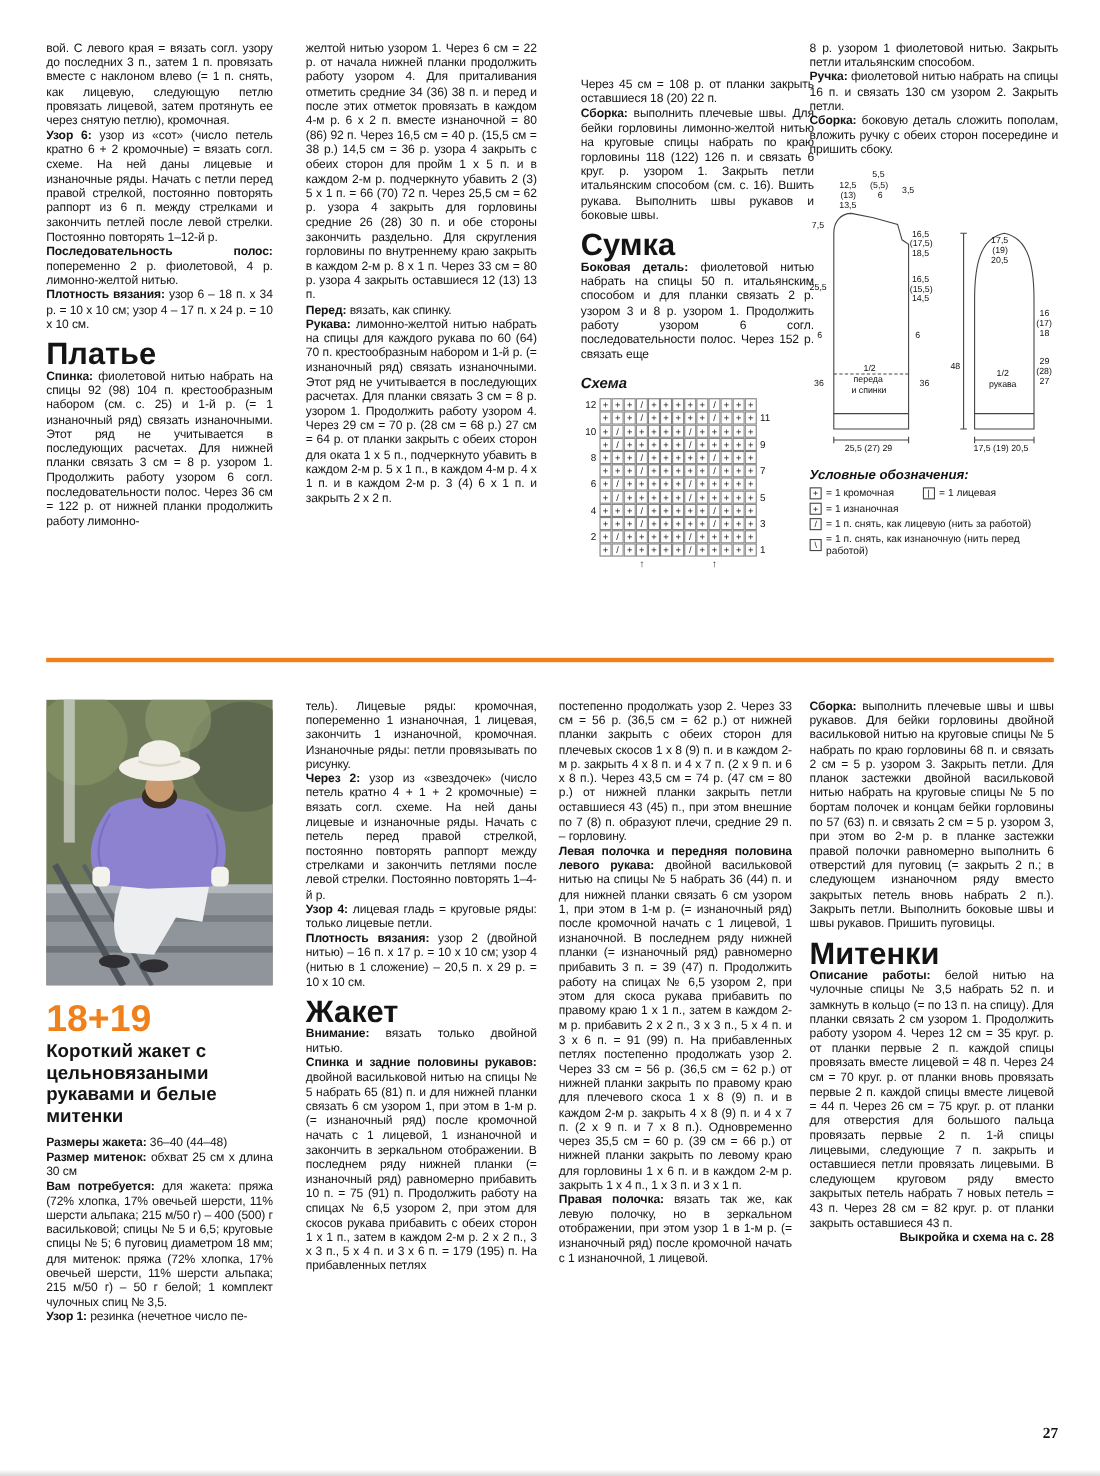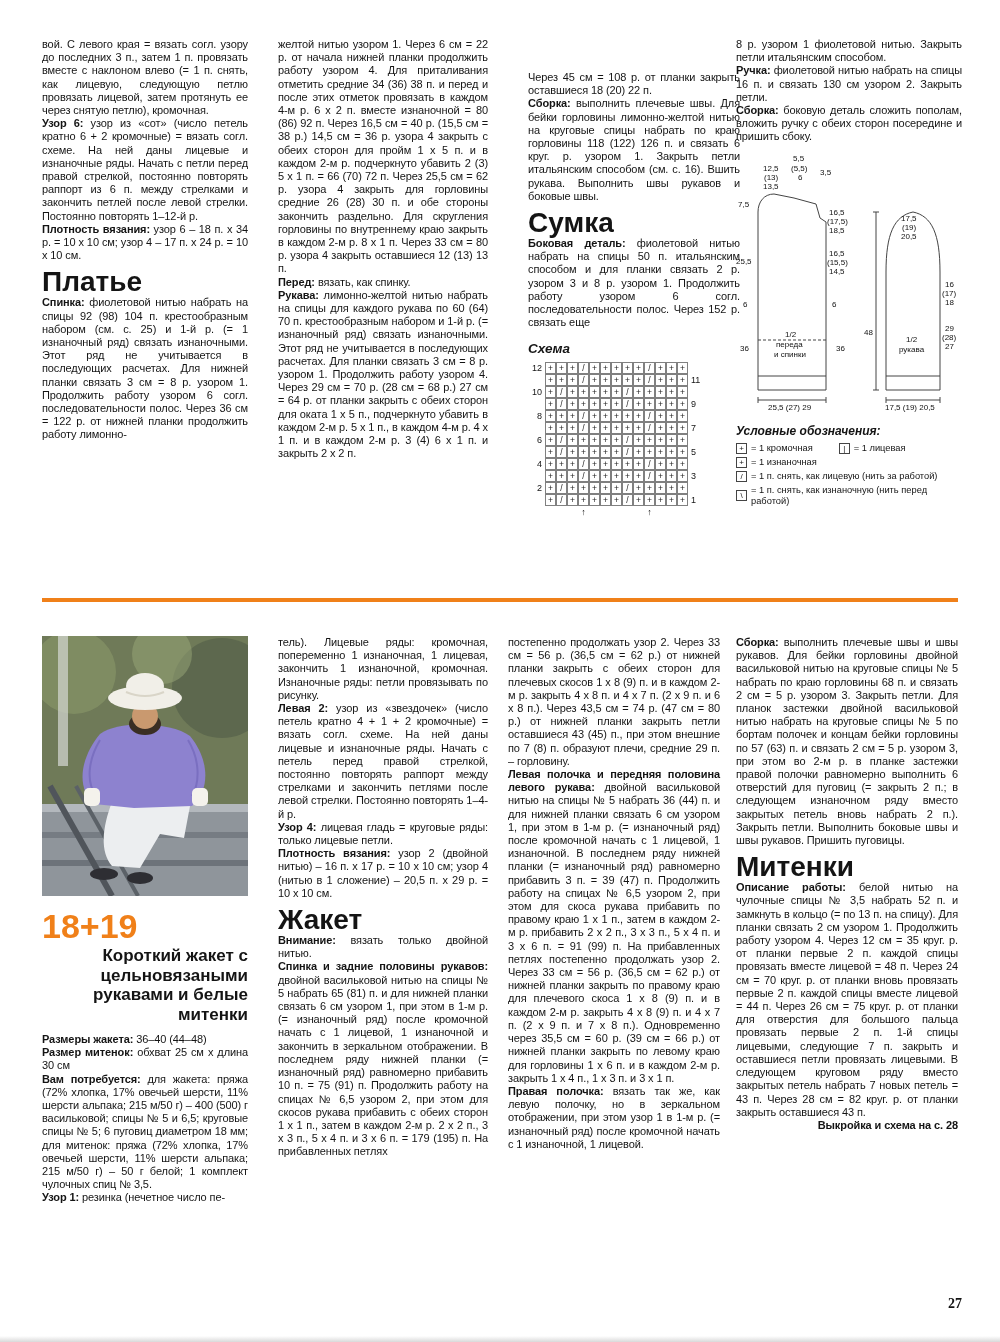--- a/index.html
+++ b/index.html
@@ -32,30 +32,31 @@
   .karrcell{border:none;font-size:9px;line-height:10px;color:#111;}
   .schematic{position:relative;width:226px;height:266px;margin-top:8px;}
   .meas{position:absolute;font-size:8px;line-height:9px;white-space:nowrap;color:#111;}
   .legend{margin-top:6px;}
   .legend-title{font-weight:bold;font-style:italic;font-size:12px;margin:4px 0 5px 0;}
   .lrow{display:flex;align-items:center;gap:4px;margin-bottom:3px;font-size:9.3px;line-height:11px;}
   .lsym{width:11px;height:11px;box-sizing:border-box;border:1px solid #444;font-size:8px;line-height:9px;text-align:center;flex:0 0 auto;background:#fff;}
   .lsym2{margin-left:22px;}
   #photo{display:block;}
   #pat-num{font-size:34px;font-weight:bold;color:#f08019;line-height:36px;margin:12px 0 2px 0;}
-  #pat-title{font-size:17px;font-weight:bold;line-height:19.5px;margin:2px 0 9px 0;text-align:right;}
+  #pat-title{font-size:17px;font-weight:bold;line-height:19.5px;margin:2px 0 9px 0;}
   #page-num{position:absolute;right:38px;top:1296px;font-family:"Liberation Serif",serif;font-weight:bold;font-size:14px;}
   #page-edge{position:absolute;left:0;right:0;bottom:0;height:6px;background:linear-gradient(#ffffff,#d9d9d9);}
 </style>
 </head>
 <body>
 
 <div class="col" id="top-col1">
     <p class="para">вой. С левого края = вязать согл. узору до последних 3 п., затем 1 п. провязать вместе с наклоном влево (= 1 п. снять, как лицевую, следующую петлю провязать лицевой, затем протянуть ее через снятую петлю), кромочная.</p>
     <p class="para"><b>Узор 6:</b> узор из «сот» (число петель кратно 6 + 2 кромочные) = вязать согл. схеме. На ней даны лицевые и изнаночные ряды. Начать с петли перед правой стрелкой, постоянно повторять раппорт из 6 п. между стрелками и закончить петлей после левой стрелки. Постоянно повторять 1–12-й р.</p>
+    <p class="para"><b>Последовательность полос:</b> попеременно 2 р. фиолетовой, 4 р. лимонно-желтой нитью.</p>
     <p class="para"><b>Плотность вязания:</b> узор 6 – 18 п. х 34 р. = 10 х 10 см; узор 4 – 17 п. х 24 р. = 10 х 10 см.</p>
     <div class="h1">Платье</div>
     <p class="para"><b>Спинка:</b> фиолетовой нитью набрать на спицы 92 (98) 104 п. крестообразным набором (см. с. 25) и 1-й р. (= 1 изнаночный ряд) связать изнаночными. Этот ряд не учитывается в последующих расчетах. Для нижней планки связать 3 см = 8 р. узором 1. Продолжить работу узором 6 согл. последовательности полос. Через 36 см = 122 р. от нижней планки продолжить работу лимонно-</p>
   </div>
 <div class="col" id="top-col2">
     <p class="para">желтой нитью узором 1. Через 6 см = 22 р. от начала нижней планки продолжить работу узором 4. Для приталивания отметить средние 34 (36) 38 п. и перед и после этих отметок провязать в каждом 4-м р. 6 х 2 п. вместе изнаночной = 80 (86) 92 п. Через 16,5 см = 40 р. (15,5 см = 38 р.) 14,5 см = 36 р. узора 4 закрыть с обеих сторон для пройм 1 х 5 п. и в каждом 2-м р. подчеркнуто убавить 2 (3) 5 х 1 п. = 66 (70) 72 п. Через 25,5 см = 62 р. узора 4 закрыть для горловины средние 26 (28) 30 п. и обе стороны закончить раздельно. Для скругления горловины по внутреннему краю закрыть в каждом 2-м р. 8 х 1 п. Через 33 см = 80 р. узора 4 закрыть оставшиеся 12 (13) 13 п.</p>
     <p class="para"><b>Перед:</b> вязать, как спинку.</p>
     <p class="para"><b>Рукава:</b> лимонно-желтой нитью набрать на спицы для каждого рукава по 60 (64) 70 п. крестообразным набором и 1-й р. (= изнаночный ряд) связать изнаночными. Этот ряд не учитывается в последующих расчетах. Для планки связать 3 см = 8 р. узором 1. Продолжить работу узором 4. Через 29 см = 70 р. (28 см = 68 р.) 27 см = 64 р. от планки закрыть с обеих сторон для оката 1 х 5 п., подчеркнуто убавить в каждом 2-м р. 5 х 1 п., в каждом 4-м р. 4 х 1 п. и в каждом 2-м р. 3 (4) 6 х 1 п. и закрыть 2 х 2 п.</p>
   </div>
 
@@ -378,21 +379,21 @@
   <div>
       <p class="para"><b>Размеры жакета:</b> 36–40 (44–48)</p>
       <p class="para"><b>Размер митенок:</b> обхват 25 см х длина 30 см</p>
       <p class="para"><b>Вам потребуется:</b> для жакета: пряжа (72% хлопка, 17% овечьей шерсти, 11% шерсти альпака; 215 м/50 г) – 400 (500) г васильковой; спицы № 5 и 6,5; круговые спицы № 5; 6 пуговиц диаметром 18 мм; для митенок: пряжа (72% хлопка, 17% овечьей шерсти, 11% шерсти альпака; 215 м/50 г) – 50 г белой; 1 комплект чулочных спиц № 3,5.</p>
       <p class="para"><b>Узор 1:</b> резинка (нечетное число пе-</p>
     </div>
 </div>
 
 <div class="col" id="bot-col2">
     <p class="para">тель). Лицевые ряды: кромочная, попеременно 1 изнаночная, 1 лицевая, закончить 1 изнаночной, кромочная. Изнаночные ряды: петли провязывать по рисунку.</p>
-    <p class="para"><b>Левая 2:</b> узор из «звездочек» (число петель кратно 4 + 1 + 2 кромочные) = вязать согл. схеме. На ней даны лицевые и изнаночные ряды. Начать с петель перед правой стрелкой, постоянно повторять раппорт между стрелками и закончить петлями после левой стрелки. Постоянно повторять 1–4-й р.</p>
+    <p class="para"><b>Через 2:</b> узор из «звездочек» (число петель кратно 4 + 1 + 2 кромочные) = вязать согл. схеме. На ней даны лицевые и изнаночные ряды. Начать с петель перед правой стрелкой, постоянно повторять раппорт между стрелками и закончить петлями после левой стрелки. Постоянно повторять 1–4-й р.</p>
     <p class="para"><b>Узор 4:</b> лицевая гладь = круговые ряды: только лицевые петли.</p>
     <p class="para"><b>Плотность вязания:</b> узор 2 (двойной нитью) – 16 п. х 17 р. = 10 х 10 см; узор 4 (нитью в 1 сложение) – 20,5 п. х 29 р. = 10 х 10 см.</p>
     <div class="h1">Жакет</div>
     <p class="para"><b>Внимание:</b> вязать только двойной нитью.</p>
     <p class="para"><b>Спинка и задние половины рукавов:</b> двойной васильковой нитью на спицы № 5 набрать 65 (81) п. и для нижней планки связать 6 см узором 1, при этом в 1-м р. (= изнаночный ряд) после кромочной начать с 1 лицевой, 1 изнаночной и закончить в зеркальном отображении. В последнем ряду нижней планки (= изнаночный ряд) равномерно прибавить 10 п. = 75 (91) п. Продолжить работу на спицах № 6,5 узором 2, при этом для скосов рукава прибавить с обеих сторон 1 х 1 п., затем в каждом 2-м р. 2 х 2 п., 3 х 3 п., 5 х 4 п. и 3 х 6 п. = 179 (195) п. На прибавленных петлях</p>
   </div>
 <div class="col" id="bot-col3">
     <p class="para">постепенно продолжать узор 2. Через 33 см = 56 р. (36,5 см = 62 р.) от нижней планки закрыть с обеих сторон для плечевых скосов 1 х 8 (9) п. и в каждом 2-м р. закрыть 4 х 8 п. и 4 х 7 п. (2 х 9 п. и 6 х 8 п.). Через 43,5 см = 74 р. (47 см = 80 р.) от нижней планки закрыть петли оставшиеся 43 (45) п., при этом внешние по 7 (8) п. образуют плечи, средние 29 п. – горловину.</p>
     <p class="para"><b>Левая полочка и передняя половина левого рукава:</b> двойной васильковой нитью на спицы № 5 набрать 36 (44) п. и для нижней планки связать 6 см узором 1, при этом в 1-м р. (= изнаночный ряд) после кромочной начать с 1 лицевой, 1 изнаночной. В последнем ряду нижней планки (= изнаночный ряд) равномерно прибавить 3 п. = 39 (47) п. Продолжить работу на спицах № 6,5 узором 2, при этом для скоса рукава прибавить по правому краю 1 х 1 п., затем в каждом 2-м р. прибавить 2 х 2 п., 3 х 3 п., 5 х 4 п. и 3 х 6 п. = 91 (99) п. На прибавленных петлях постепенно продолжать узор 2. Через 33 см = 56 р. (36,5 см = 62 р.) от нижней планки закрыть по правому краю для плечевого скоса 1 х 8 (9) п. и в каждом 2-м р. закрыть 4 х 8 (9) п. и 4 х 7 п. (2 х 9 п. и 7 х 8 п.). Одновременно через 35,5 см = 60 р. (39 см = 66 р.) от нижней планки закрыть по левому краю для горловины 1 х 6 п. и в каждом 2-м р. закрыть 1 х 4 п., 1 х 3 п. и 3 х 1 п.</p>
     <p class="para"><b>Правая полочка:</b> вязать так же, как левую полочку, но в зеркальном отображении, при этом узор 1 в 1-м р. (= изнаночный ряд) после кромочной начать с 1 изнаночной, 1 лицевой.</p>

